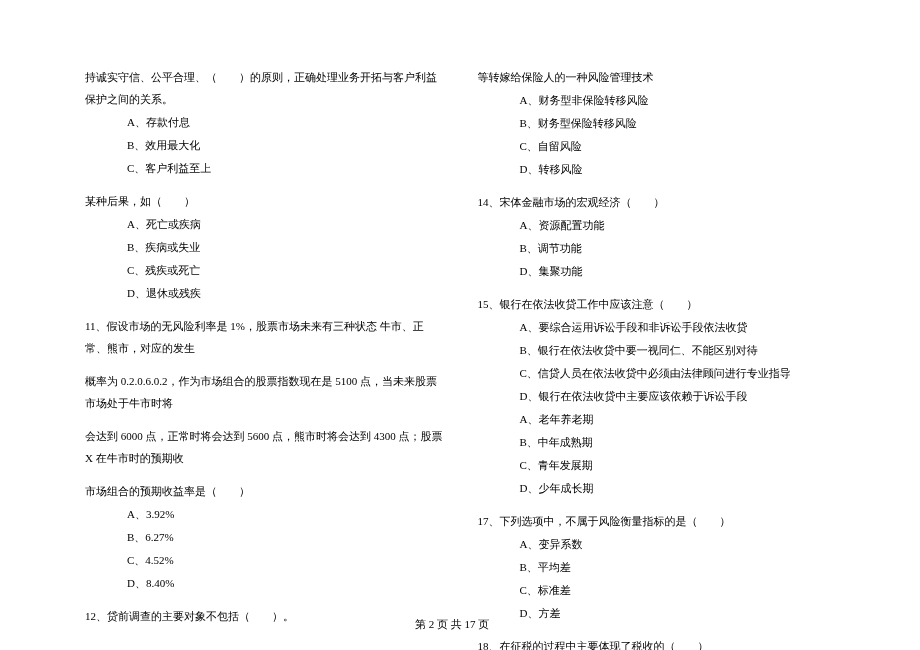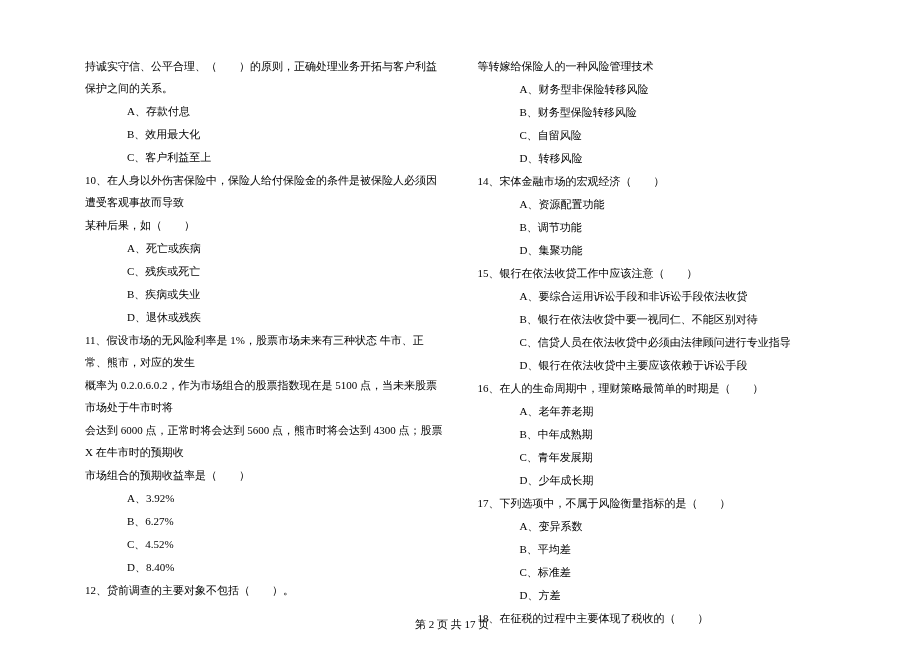--- a/index.html
+++ b/index.html
@@ -20,20 +20,21 @@
       display: flex;
       padding: 55px 85px 30px 85px;
       gap: 35px;
     }
     .column {
       flex: 1;
       line-height: 2.0;
     }
     .question-line {
       margin-bottom: 1px;
+      margin-top: 11px;
     }
     .option-line {
       padding-left: 42px;
       margin-bottom: 1px;
     }
     .page-footer {
       position: absolute;
       bottom: 18px;
       left: 0;
       right: 16px;
@@ -44,25 +45,24 @@
 </head>
 <body>
 
 <div class="page-content">
   <div class="column">
     <div class="question-line">持诚实守信、公平合理、（　　）的原则，正确处理业务开拓与客户利益保护之间的关系。</div>
     <div class="option-line">A、存款付息</div>
     <div class="option-line">B、效用最大化</div>
     <div class="option-line">C、客户利益至上</div>
 
-    <div class="question-line">10、在人身以外伤害保险中，保险人给付保险金的条件是被保险人必须因遭受客观事故而导致</div>
     <div class="question-line">某种后果，如（　　）</div>
     <div class="option-line">A、死亡或疾病</div>
+    <div class="option-line">B、疾病或失业</div>
     <div class="option-line">C、残疾或死亡</div>
-    <div class="option-line">B、疾病或失业</div>
     <div class="option-line">D、退休或残疾</div>
 
     <div class="question-line">11、假设市场的无风险利率是 1%，股票市场未来有三种状态  牛市、正常、熊市，对应的发生</div>
     <div class="question-line">概率为 0.2.0.6.0.2，作为市场组合的股票指数现在是 5100 点，当未来股票市场处于牛市时将</div>
     <div class="question-line">会达到 6000 点，正常时将会达到 5600 点，熊市时将会达到 4300 点；股票 X 在牛市时的预期收</div>
     <div class="question-line">市场组合的预期收益率是（　　）</div>
     <div class="option-line">A、3.92%</div>
     <div class="option-line">B、6.27%</div>
     <div class="option-line">C、4.52%</div>
     <div class="option-line">D、8.40%</div>
@@ -82,21 +82,20 @@
     <div class="option-line">A、资源配置功能</div>
     <div class="option-line">B、调节功能</div>
     <div class="option-line">D、集聚功能</div>
 
     <div class="question-line">15、银行在依法收贷工作中应该注意（　　）</div>
     <div class="option-line">A、要综合运用诉讼手段和非诉讼手段依法收贷</div>
     <div class="option-line">B、银行在依法收贷中要一视同仁、不能区别对待</div>
     <div class="option-line">C、信贷人员在依法收贷中必须由法律顾问进行专业指导</div>
     <div class="option-line">D、银行在依法收贷中主要应该依赖于诉讼手段</div>
 
-    <div class="question-line">16、在人的生命周期中，理财策略最简单的时期是（　　）</div>
     <div class="option-line">A、老年养老期</div>
     <div class="option-line">B、中年成熟期</div>
     <div class="option-line">C、青年发展期</div>
     <div class="option-line">D、少年成长期</div>
 
     <div class="question-line">17、下列选项中，不属于风险衡量指标的是（　　）</div>
     <div class="option-line">A、变异系数</div>
     <div class="option-line">B、平均差</div>
     <div class="option-line">C、标准差</div>
     <div class="option-line">D、方差</div>

